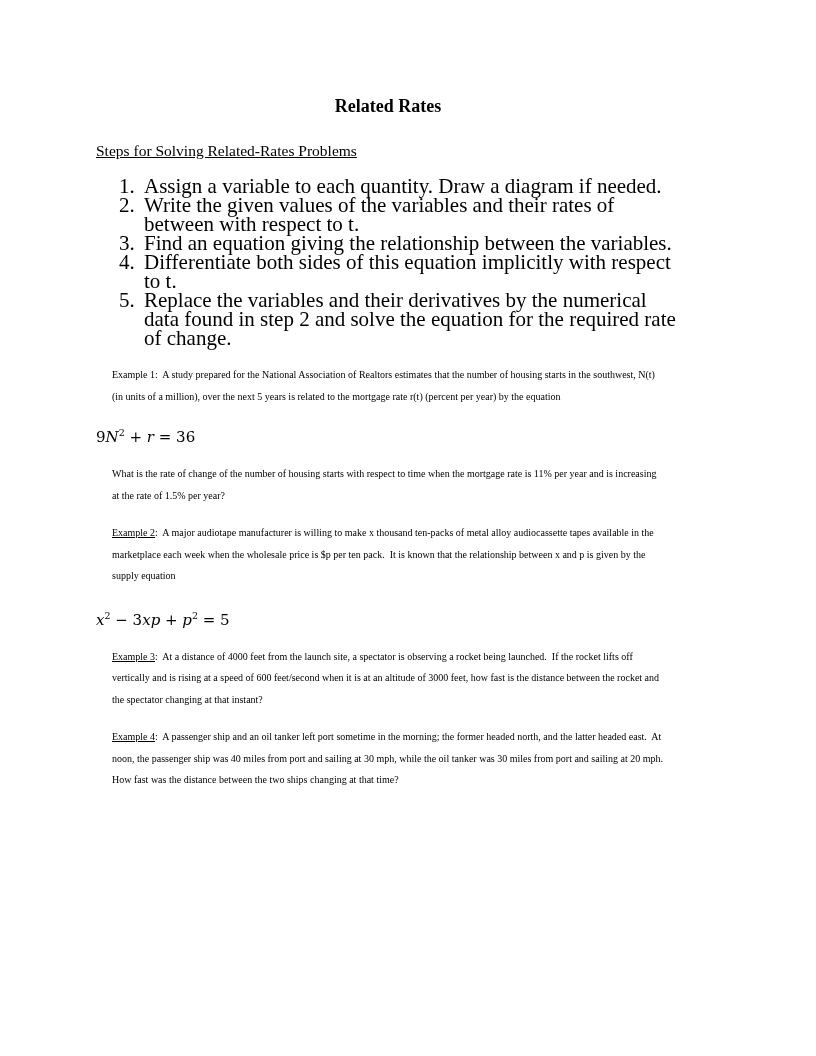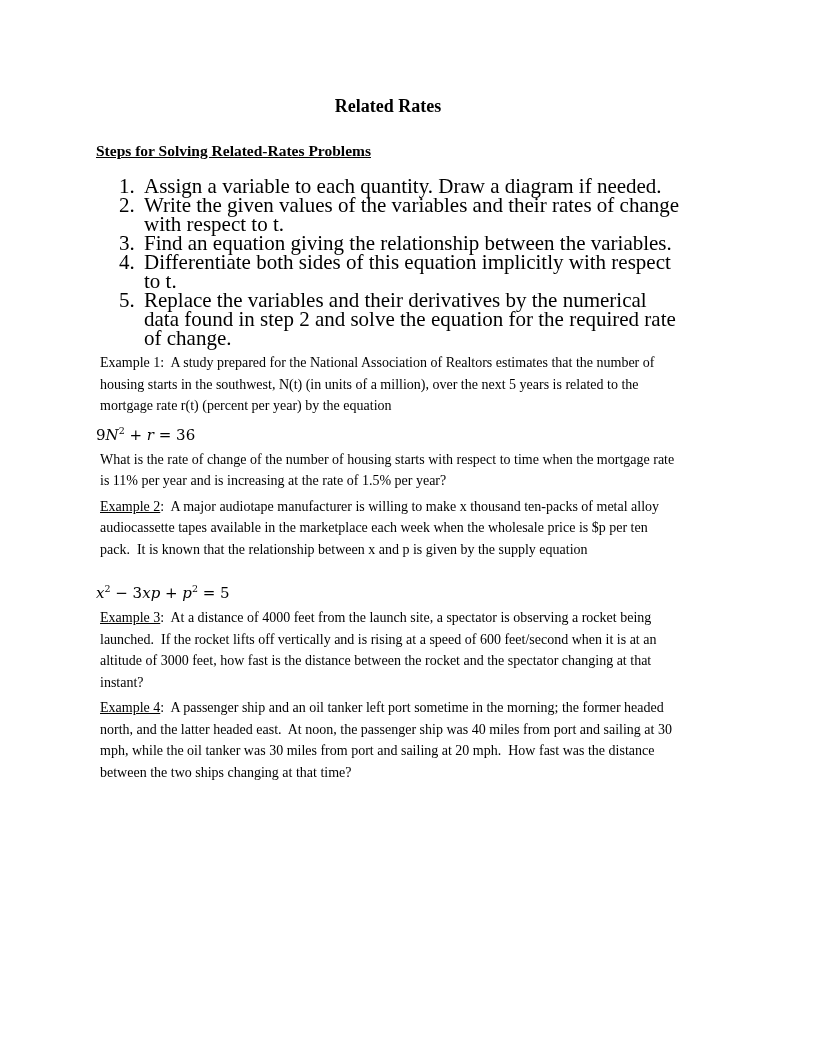--- a/index.html
+++ b/index.html
@@ -23,36 +23,36 @@
   .doc-title {
     margin: 0 0 24px 0;
     text-align: center;
     font-size: 18px;
     font-weight: bold;
     line-height: 22px;
   }
   .section-heading {
     margin: 0 0 16px 0;
     font-size: 15.5px;
-    font-weight: bold;
+    font-weight: normal;
     text-decoration: underline;
     line-height: 20px;
   }
   ol.steps {
     margin: 0;
     padding: 0 0 0 44px;
     font-size: 21px;
     line-height: 19px;
   }
   ol.steps li {
     padding-left: 4px;
   }
   p.para {
-    margin: 4px;
-    font-size: 14px;
+    margin: 16px;
+    font-size: 10px;
     line-height: 21.5px;
     white-space: pre-wrap;
   }
   .ex-label-underline {
     text-decoration: underline;
   }
   .equation {
     margin: 0;
     font-family: "DejaVu Serif", serif;
     font-size: 15px;
@@ -80,21 +80,21 @@
 <body>
 
 <div class="page">
 
   <h1 class="doc-title">Related Rates</h1>
 
   <h2 class="section-heading">Steps for Solving Related-Rates Problems</h2>
 
   <ol class="steps mt-list">
     <li>Assign a variable to each quantity. Draw a diagram if needed.</li>
-    <li>Write the given values of the variables and their rates of change with respect to t.</li>
+    <li>Write the given values of the variables and their rates of between with respect to t.</li>
     <li>Find an equation giving the relationship between the variables.</li>
     <li>Differentiate both sides of this equation implicitly with respect to t.</li>
     <li>Replace the variables and their derivatives by the numerical data found in step 2 and solve the equation for the required rate of change.</li>
   </ol>
 
   <p class="para mt-ex1"><span>Example 1</span><span>:  A study prepared for the National Association of Realtors estimates that the number of housing starts in the southwest, N(t) (in units of a million), over the next 5 years is related to the mortgage rate r(t) (percent per year) by the equation</span></p>
 
   <p class="equation mt-eq1"><span>9</span><span class="mvar">N</span><span class="msup">2</span><span> + </span><span class="mvar">r</span><span> = 36</span></p>
 
   <p class="para mt-q1">What is the rate of change of the number of housing starts with respect to time when the mortgage rate is 11% per year and is increasing at the rate of 1.5% per year?</p>

